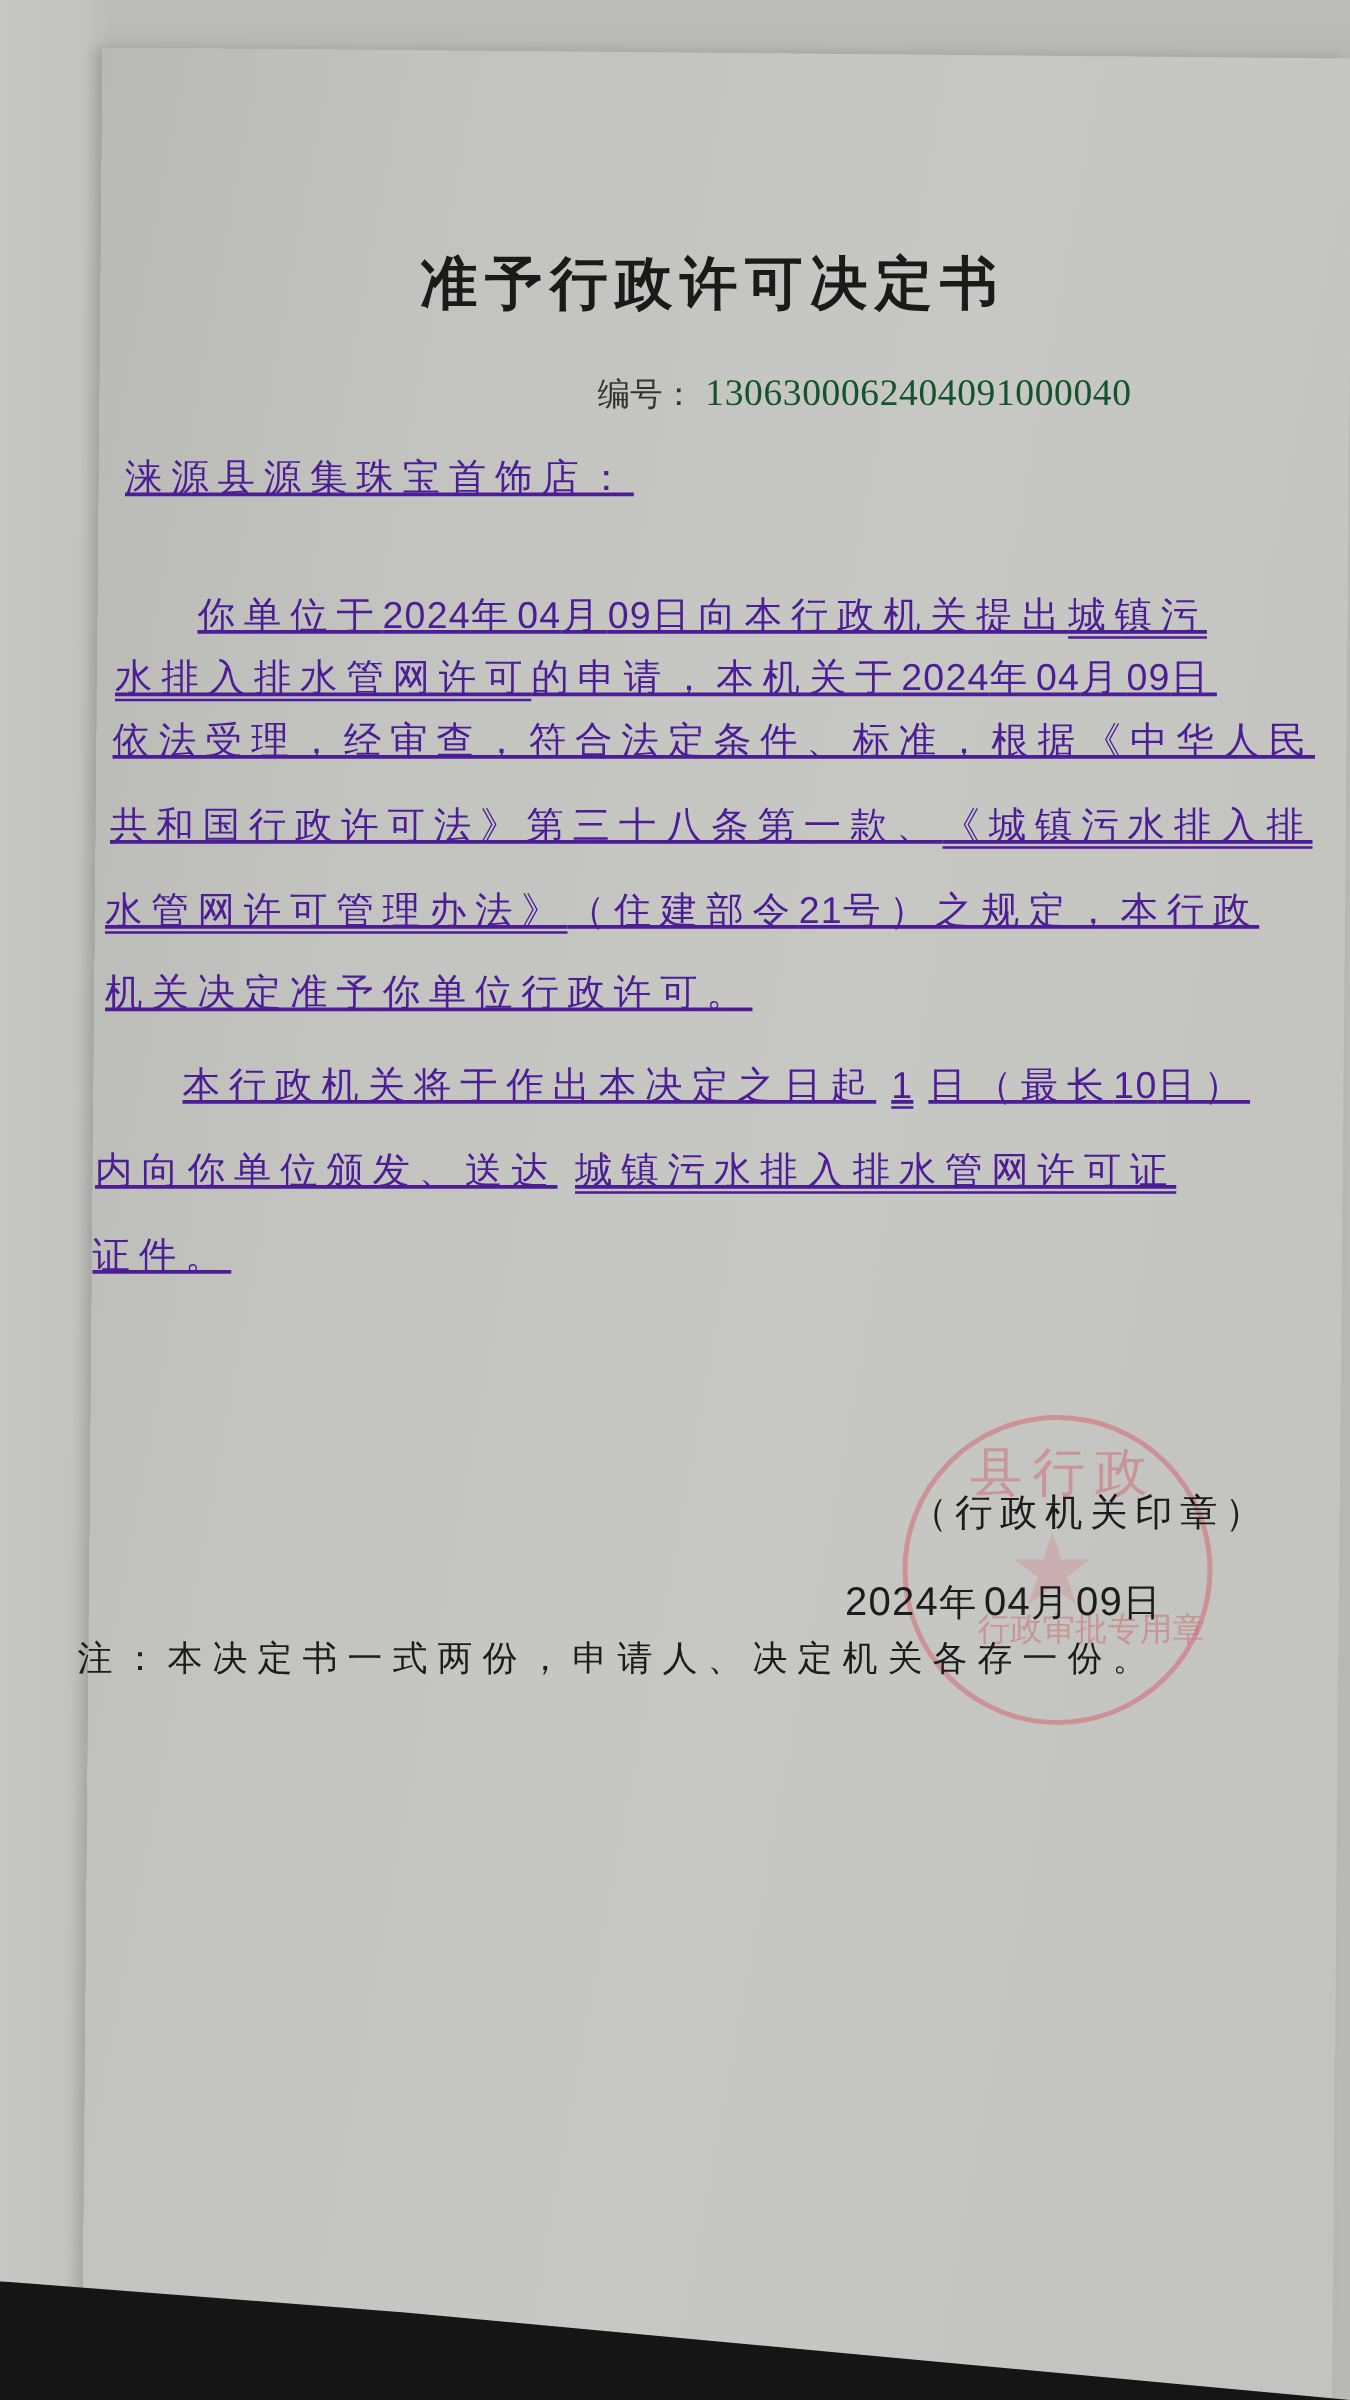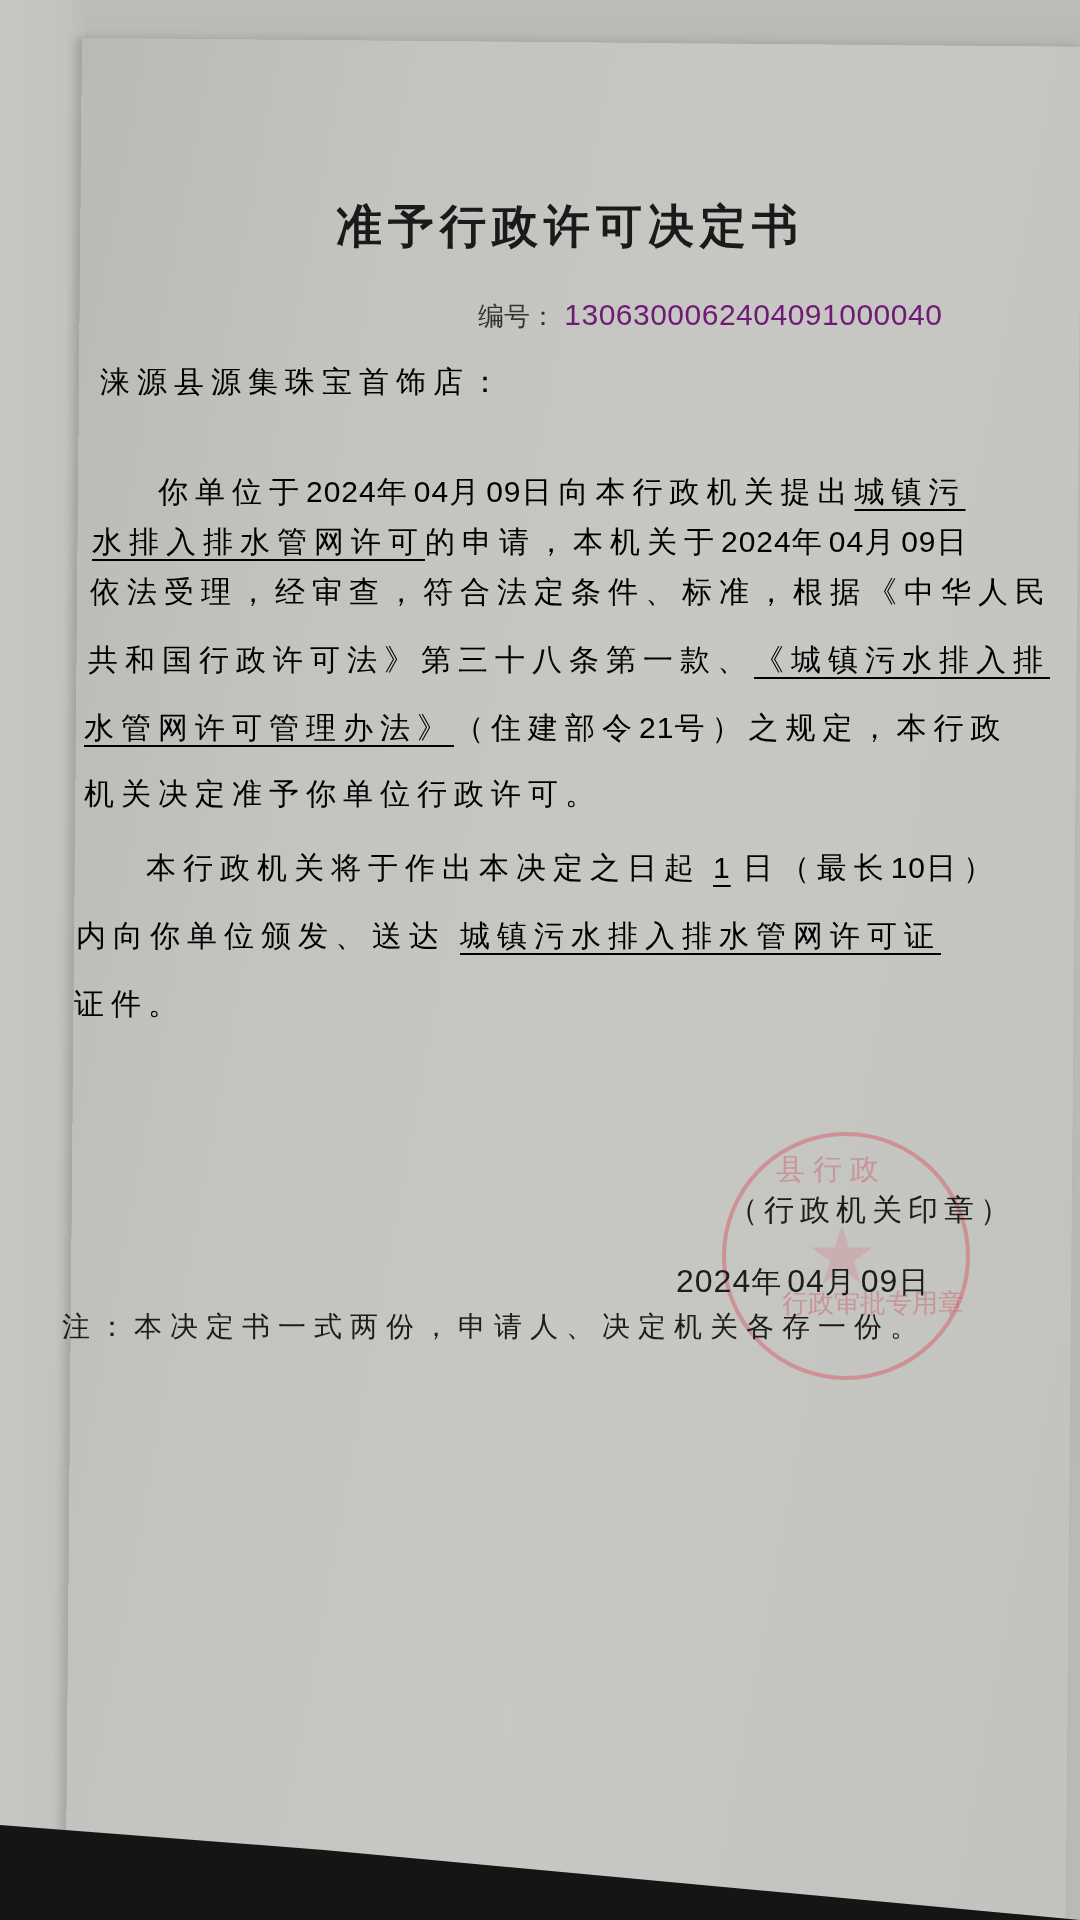--- a/index.html
+++ b/index.html
@@ -32,36 +32,36 @@
     color: #1c1c1c;
   }
   .title {
     position: absolute; left: 336px; top: 196px;
     font-family: "DejaVu Serif", "Liberation Serif", serif;
     font-size: 46px; font-weight: bold; letter-spacing: 6px; color: #1a1a1a;
   }
   .docno {
     position: absolute; left: 478px; top: 298px; font-size: 26px; color: #333;
   }
-  .docno .num { font-family: Liberation Sans, sans-serif; font-size: 30px; letter-spacing: 0.5px; color: #701a75; }
+  .docno .num { font-family: Liberation Serif, serif; font-size: 30px; letter-spacing: 0.5px; color: #14532d; }
   .line {
-    position: absolute; font-size: 30px; letter-spacing: 7px; white-space: nowrap; color: #000000;
+    position: absolute; font-size: 30px; letter-spacing: 7px; white-space: nowrap; color: #4c1d95; text-decoration: underline;
   }
   .line .n { font-family: "Liberation Sans", sans-serif; letter-spacing: 1px; }
   .u { text-decoration: underline; text-decoration-thickness: 2px; text-underline-offset: 7px; }
   .stamp {
     position: absolute; left: 722px; top: 1132px; width: 240px; height: 240px;
     border: 4px solid rgba(210,110,120,0.6); border-radius: 50%;
     color: rgba(205,100,110,0.5);
   }
   .stamp .star {
     position: absolute; left: 80px; top: 80px; font-size: 80px; line-height: 80px; color: rgba(210,140,150,0.4);
   }
   .stamp .top-text {
-    position: absolute; left: 50px; top: 14px; font-size: 29px; letter-spacing: 8px;
+    position: absolute; left: 50px; top: 14px; font-size: 42px; letter-spacing: 8px;
   }
   .stamp .bottom-text {
     position: absolute; left: 56px; top: 150px; font-size: 26px; letter-spacing: 0px; font-family: "DejaVu Serif", serif;
   }
   .seal-label {
     position: absolute; left: 728px; top: 1190px; font-size: 30px; letter-spacing: 6px; white-space: nowrap;
   }
   .sign-date {
     position: absolute; left: 676px; top: 1262px; font-size: 30px; letter-spacing: 6px; white-space: nowrap;
   }

